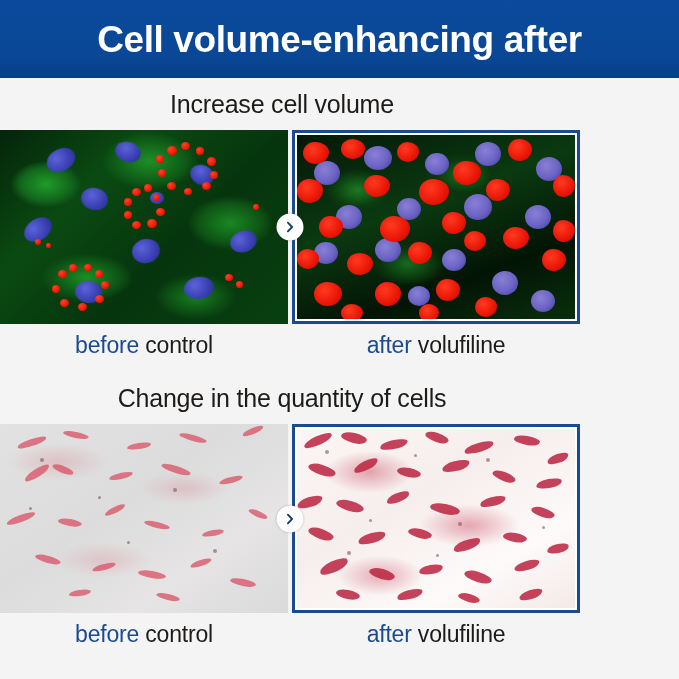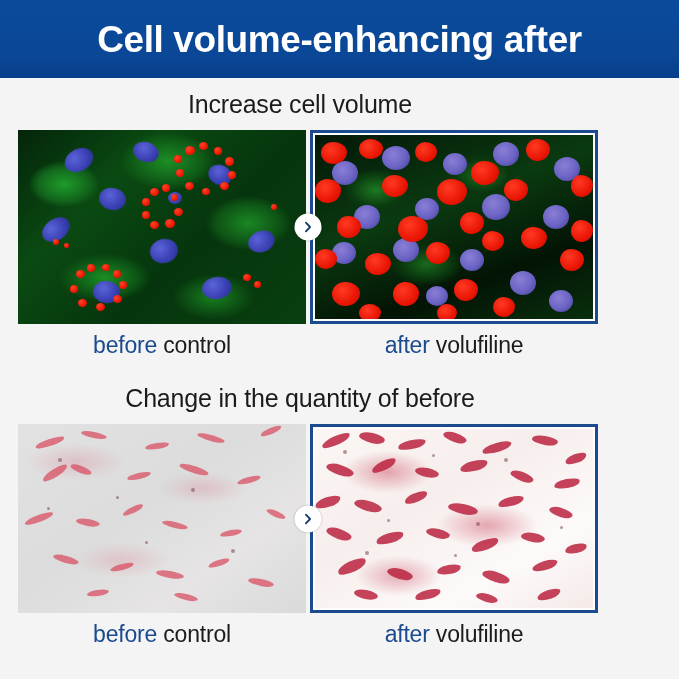--- a/index.html
+++ b/index.html
@@ -32,21 +32,21 @@
     font-size: 37px;
     font-weight: bold;
     letter-spacing: -0.4px;
     line-height: 1;
     white-space: nowrap;
   }
 
   
   .section {
     position: absolute;
-    left: 18px;
+    left: 0;
     width: 564px;
   }
   #section-volume { top: 78px; }
   #section-quantity { top: 372px; }
 
   .section-title {
     text-align: center;
     font-size: 25px;
     color: #1d1b19;
     letter-spacing: -0.2px;
@@ -312,21 +312,21 @@
     </div>
     <div class="caption">
       <span class="state">after</span>
       <span class="product">volufiline</span>
     </div>
   </div>
 </div>
 
 <div class="section" id="section-quantity">
 
-  <div class="section-title">Change in the quantity of before</div>
+  <div class="section-title">Change in the quantity of cells</div>
 
   <div class="pair shorter">
 
     <div class="panel">
       <div class="micrograph histo-light">
         <div class="stain light" style="left:6%;top:8%;width:30px;height:7px;transform:rotate(-18deg);"></div>
         <div class="stain light" style="left:22%;top:4%;width:26px;height:6px;transform:rotate(12deg);"></div>
         <div class="stain light" style="left:44%;top:10%;width:24px;height:6px;transform:rotate(-8deg);"></div>
         <div class="stain light" style="left:62%;top:6%;width:28px;height:6px;transform:rotate(16deg);"></div>
         <div class="stain light" style="left:84%;top:2%;width:22px;height:6px;transform:rotate(-22deg);"></div>

